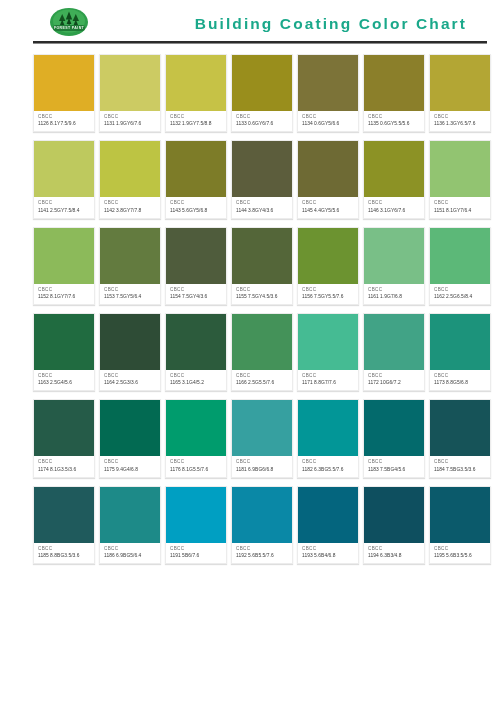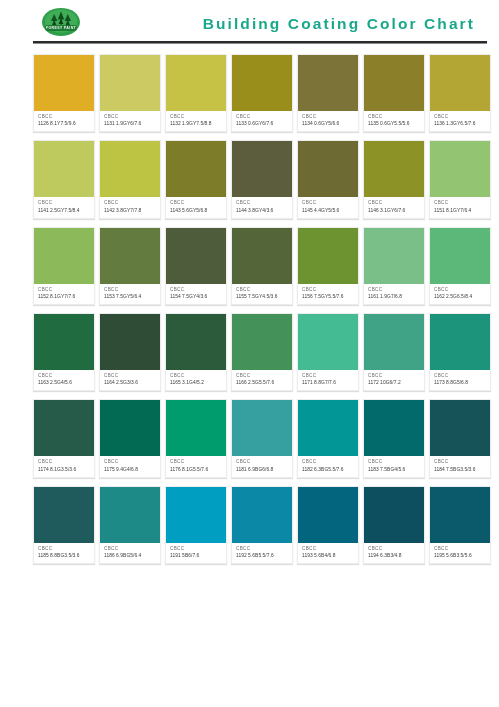--- a/index.html
+++ b/index.html
@@ -16,21 +16,21 @@
     width: 499px;
     height: 707px;
     background: #ffffff;
     overflow: hidden;
   }
 
   
   #header {
     position: relative;
     height: 48px;
-    padding: 0 12px;
+    padding: 0 20px;
     display: flex;
     align-items: center;
     justify-content: space-between;
   }
 
   #logo {
     width: 54px;
     height: 36px;
     position: relative;
     margin-left: 22px;

